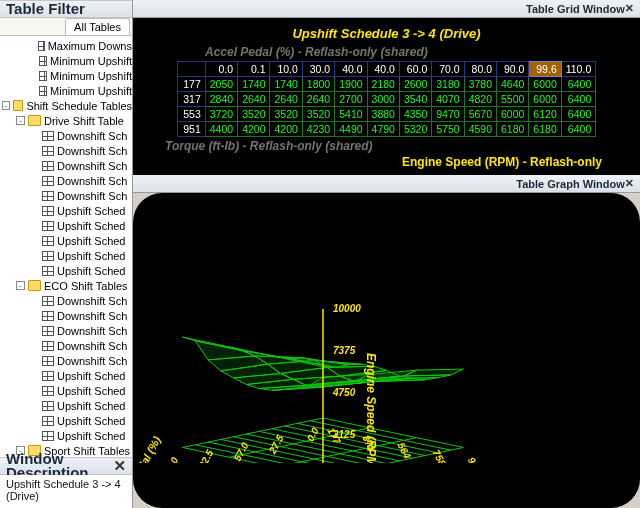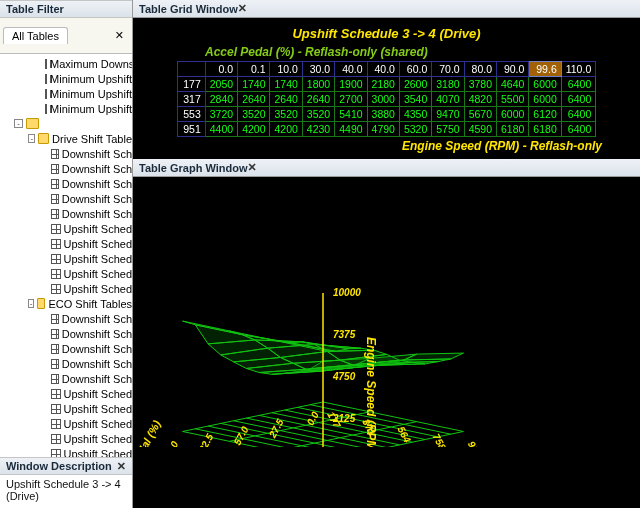--- a/index.html
+++ b/index.html
@@ -1,53 +1,53 @@
 <!DOCTYPE html>
 <html><head>
 <meta charset="utf-8">
 <style>
   * { box-sizing: border-box; margin: 0; padding: 0; font-family: "Segoe UI", Arial, sans-serif; }
   body { width: 640px; height: 508px; background: #d4d0c8; overflow: hidden; font-size: 11px; }
   .layout { display: flex; width: 100%; height: 100%; }
   .left-pane { width: 133px; height: 100%; display: flex; flex-direction: column; background: #fff; border-right: 1px solid #999; }
   .right-pane { flex: 1; height: 100%; display: flex; flex-direction: column; }
 
-  .pane-header { background: linear-gradient(#eef2f7,#dce2ea); color: #1a2a3a; font-size: 11px; font-weight: bold; padding: 4px 6px; height: 18px; line-height: 14px; border-top:1px solid #c5c5c5; border-bottom: 1px solid #c5c5c5; display:flex; justify-content:space-between; align-items:center;}
+  .pane-header { background: linear-gradient(#eef2f7,#dce2ea); color: #1a2a3a; font-size: 15px; font-weight: bold; padding: 4px 6px; height: 18px; line-height: 14px; border-top:1px solid #c5c5c5; border-bottom: 1px solid #c5c5c5; display:flex; justify-content:space-between; align-items:center;}
   .close-x { color:#333; cursor:pointer; font-weight:bold; }
 
-  .tab-row { display:flex; height:36px; background:#f7f7f0; border-bottom:1px solid #bbb; align-items:center; padding-left:3px;}
+  .tab-row { display:flex; height:18px; background:#f7f7f0; border-bottom:1px solid #bbb; align-items:flex-end; padding-left:3px;flex-direction:column;}
   .tab { font-size:11px; padding:2px 8px; background:#fff; border:1px solid #bbb; border-bottom:none; border-radius:3px 3px 0 0; margin-right:2px;}
   .tab.close-x2 { margin-left:auto; background:none;border:none;padding:2px 6px;}
 
-  .tree { flex:1; overflow:hidden; background:#fff; font-size:11px; line-height:14px; padding:2px 0 2px 2px; color:#000; white-space:nowrap;margin-left:12px;}
+  .tree { flex:1; overflow:hidden; background:#fff; font-size:11px; line-height:14px; padding:2px 0 2px 2px; color:#000; white-space:nowrap;}
   .tree-row { display:flex; align-items:center; height:15px;}
   .indent0 { padding-left:0px; }
   .indent1 { padding-left:14px; }
   .indent2 { padding-left:28px; }
   .exp { width:9px; height:9px; border:1px solid #888; display:inline-flex; align-items:center; justify-content:center; font-size:8px; line-height:7px; margin-right:3px; color:#444; background:#fff;}
   .exp.blank { border:none; }
   .folder { display:inline-block; width:13px; height:11px; background:#ffd96b; border:1px solid #c79a00; border-radius:1px; margin-right:3px;}
   .table-icon { display:inline-block; width:12px; height:10px; background:#fff; border:1px solid #555; position:relative; margin-right:3px;}
   .table-icon::before{content:""; position:absolute; left:0;top:4px;width:100%;height:1px;background:#555;}
   .table-icon::after{content:""; position:absolute; left:4px;top:0;width:1px;height:100%;background:#555;}
   .desc-body { flex:0 0 auto; background:#fff; padding:3px 6px 6px; font-size:11px; color:#111;}
 
-  .win-title { background: linear-gradient(#eef2f7,#dce2ea); color:#1a2a3a; font-weight:bold; font-size:11px; padding:2px 6px; height:18px; border-bottom:1px solid #999; display:flex; justify-content:flex-start; align-items:center;}
+  .win-title { background: linear-gradient(#eef2f7,#dce2ea); color:#1a2a3a; font-weight:bold; font-size:11px; padding:2px 6px; height:18px; border-bottom:1px solid #999; display:flex; justify-content:flex-end; align-items:center;}
 
   .grid-area { background:#000; padding:8px 10px 6px; color:#0f0; font-size:11px; }
   .grid-title { color:#ffe600; font-weight:bold; font-style:italic; text-align:center; font-size:13px; margin-bottom:4px;}
-  .axis-caption { color:#84cc16; font-weight:bold; font-style:italic; font-size:12px; }
+  .axis-caption { color:#737373; font-weight:bold; font-style:italic; font-size:12px; }
   .tbl { border-collapse:collapse; margin:2px auto 2px; }
   .tbl td, .tbl th { border:1px solid #177a17; padding:1px 4px; font-size:10.5px; text-align:right; color:#15ff15; min-width:28px; font-weight:normal;}
   .tbl th { color:#fff; border-color:#2f2f8f;}
   .tbl th.sel { background:#a16207; border-color:#6f7fcf;}
   .tbl .rowh { color:#fff; border-color:#2f2f8f; }
-  .grid-bottom { color:#ffe600; font-weight:bold; font-style:italic; text-align:right; font-size:12px; padding-right:28px; margin-top:2px;}
-
-  .graph-area { background:#000; flex:1; position:relative; overflow:hidden;}
+  .grid-bottom { color:#ffe600; font-weight:bold; text-align:right; font-size:12px; padding-right:28px; margin-top:2px;}
+
+  .graph-area { background:#000; flex:1; position:relative; overflow:hidden;border-radius:29px;}
   .graph-svg { position:absolute; inset:0; }
   .axis-lbl { fill:#ffe600; font-weight:bold; font-style:italic; font-family:"Segoe UI",Arial; }
   .tick-lbl { fill:#ffe600; font-size:10px; font-weight:bold; font-style:italic; font-family:"Segoe UI",Arial; }
   .mesh { stroke:#11c411; stroke-width:1; fill:none; }
   .meshfill { fill:rgba(12,120,12,0.28); stroke:#11c411; stroke-width:1; }
   .axisline { stroke:#ffe600; stroke-width:1.5; }
 </style>
 </head>
 <body>
 
@@ -78,20 +78,21 @@
           <span>Minimum Upshift</span>
         </div>
         <div class="tree-row indent2">
           <span class="exp blank"></span>
           <span class="table-icon"></span>
           <span>Minimum Upshift</span>
         </div>
         <div class="tree-row indent0">
           <span class="exp">-</span>
           <span class="folder"></span>
+          <span>Shift Schedule Tables</span>
         </div>
         <div class="tree-row indent1">
           <span class="exp">-</span>
           <span class="folder"></span>
           <span>Drive Shift Table</span>
         </div>
         <div class="tree-row indent2">
           <span class="exp blank"></span>
           <span class="table-icon"></span>
           <span>Downshift Sch</span>
@@ -298,20 +299,21 @@
               <td>4790</td>
               <td>5320</td>
               <td>5750</td>
               <td>4590</td>
               <td>6180</td>
               <td>6180</td>
               <td>6400</td>
             </tr>
           </tbody>
         </table>
+      <div class="axis-caption" style="padding-left:22px; display:inline-block">Torque (ft-lb) - Reflash-only (shared)</div>
       <div class="grid-bottom">Engine Speed (RPM) - Reflash-only</div>
     </div>
 
     <div class="win-title">
       <span>Table Graph Window</span>
       <span class="close-x">✕</span>
     </div>
     <div class="graph-area">
       <svg class="graph-svg" viewBox="0 0 507 270" id="graph-svg">
           <path class="meshfill" d="M190,184.2 L177.22929936448358,191.8397839778558 L224.0552016947105,187.26565856332707 L236.8259023302269,181.38587458547127 Z"></path>

